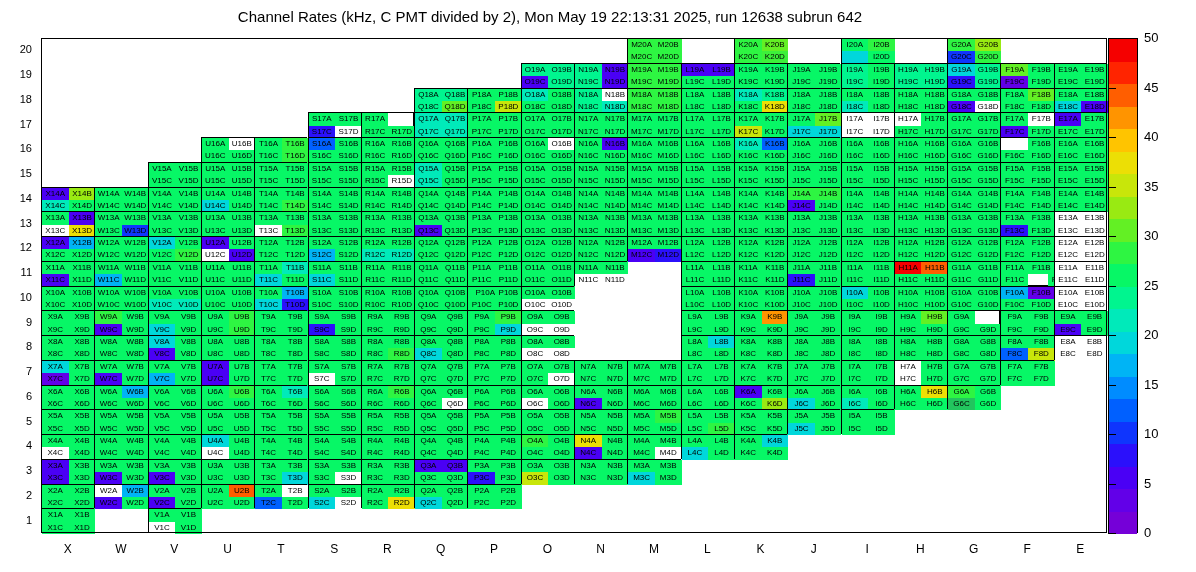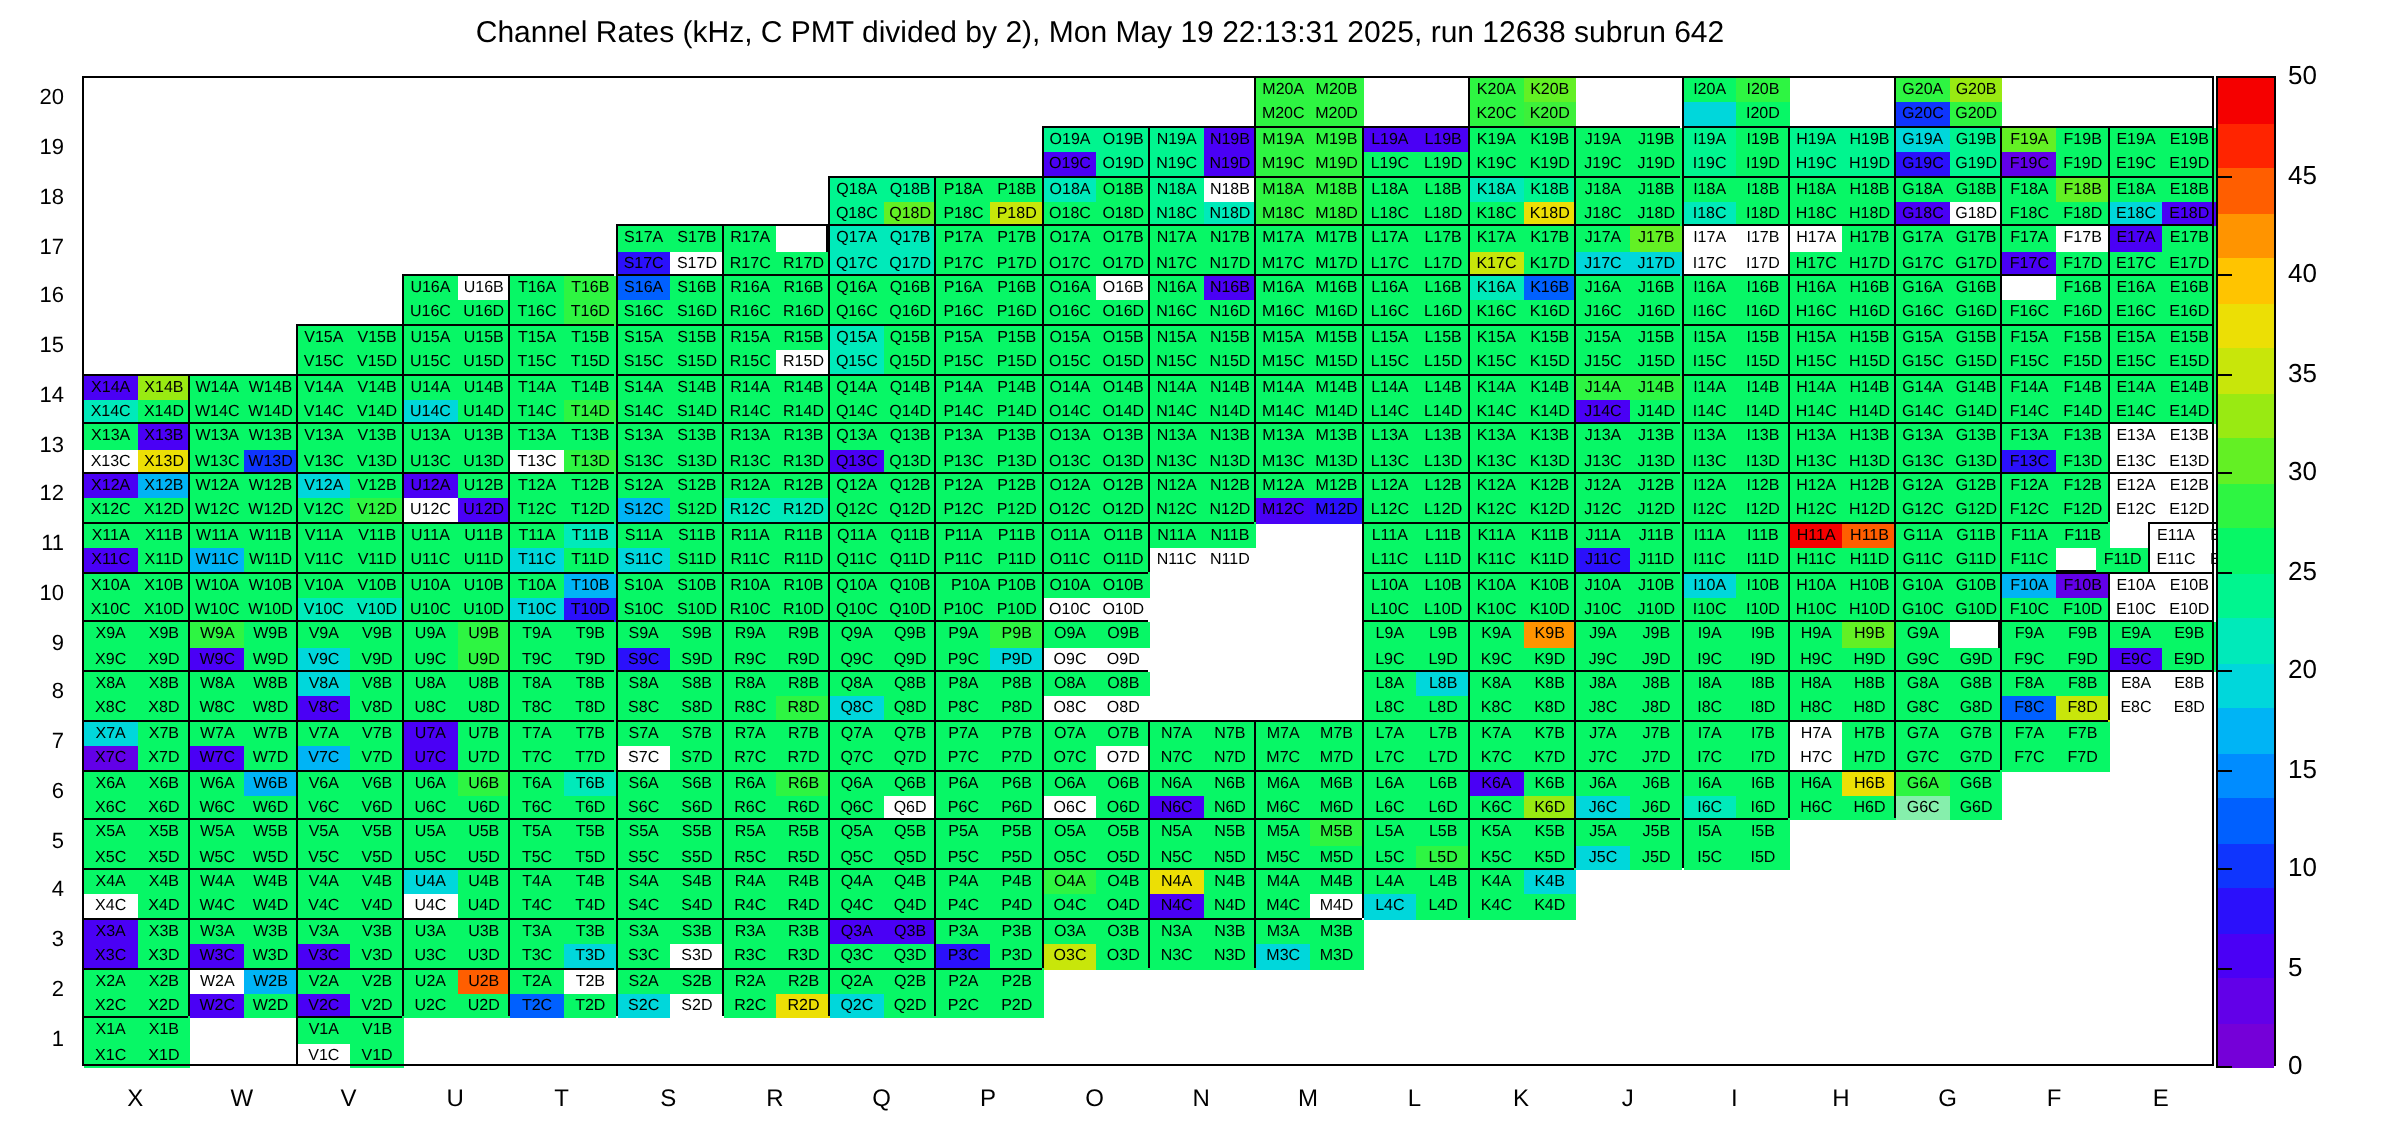--- a/index.html
+++ b/index.html
@@ -955,21 +955,21 @@
       <div class="sub" style="left: 26.65px; top: 0px; width: 26.65px; height: 12.375px; background: rgb(7, 247, 102);">G11B</div>
       <div class="sub" style="left: 0px; top: 12.375px; width: 26.65px; height: 12.375px; background: rgb(7, 247, 102);">G11C</div>
       <div class="sub" style="left: 26.65px; top: 12.375px; width: 26.65px; height: 12.375px; background: rgb(7, 247, 102);">G11D</div>
     </div>
     <div class="cellbox" style="left: 959.4px; top: 222.75px; width: 53.3px; height: 24.75px;">
       <div class="sub" style="left: 0px; top: 0px; width: 26.65px; height: 12.375px; background: rgb(7, 247, 102);">F11A</div>
       <div class="sub" style="left: 26.65px; top: 0px; width: 26.65px; height: 12.375px; background: rgb(7, 247, 102);">F11B</div>
       <div class="sub" style="left: 0px; top: 12.375px; width: 26.65px; height: 12.375px; background: rgb(7, 247, 102);">F11C</div>
       <div class="sub" style="left: 26.65px; top: 12.375px; width: 26.65px; height: 12.375px; background: rgb(7, 247, 102); margin-left: 20px;">F11D</div>
     </div>
-    <div class="cellbox" style="left: 1012.7px; top: 222.75px; width: 53.3px; height: 24.75px; margin-left: 20px;">
+    <div class="cellbox" style="left: 1012.7px; top: 222.75px; width: 53.3px; height: 24.75px;">
       <div class="sub" style="left: 0px; top: 0px; width: 26.65px; height: 12.375px; background: rgb(255, 255, 255);">E11A</div>
       <div class="sub" style="left: 26.65px; top: 0px; width: 26.65px; height: 12.375px; background: rgb(255, 255, 255);">E11B</div>
       <div class="sub" style="left: 0px; top: 12.375px; width: 26.65px; height: 12.375px; background: rgb(255, 255, 255);">E11C</div>
       <div class="sub" style="left: 26.65px; top: 12.375px; width: 26.65px; height: 12.375px; background: rgb(255, 255, 255);">E11D</div>
     </div>
     <div class="cellbox" style="left: 0px; top: 247.5px; width: 53.3px; height: 24.75px;">
       <div class="sub" style="left: 0px; top: 0px; width: 26.65px; height: 12.375px; background: rgb(7, 247, 102);">X10A</div>
       <div class="sub" style="left: 26.65px; top: 0px; width: 26.65px; height: 12.375px; background: rgb(7, 247, 102);">X10B</div>
       <div class="sub" style="left: 0px; top: 12.375px; width: 26.65px; height: 12.375px; background: rgb(7, 247, 102);">X10C</div>
       <div class="sub" style="left: 26.65px; top: 12.375px; width: 26.65px; height: 12.375px; background: rgb(7, 247, 102);">X10D</div>
@@ -1504,21 +1504,21 @@
     </div>
     <div class="cellbox" style="left: 852.8px; top: 346.5px; width: 53.3px; height: 24.75px;">
       <div class="sub" style="left: 0px; top: 0px; width: 26.65px; height: 12.375px; background: rgb(7, 247, 102);">H6A</div>
       <div class="sub" style="left: 26.65px; top: 0px; width: 26.65px; height: 12.375px; background: rgb(236, 223, 5);">H6B</div>
       <div class="sub" style="left: 0px; top: 12.375px; width: 26.65px; height: 12.375px; background: rgb(7, 247, 102);">H6C</div>
       <div class="sub" style="left: 26.65px; top: 12.375px; width: 26.65px; height: 12.375px; background: rgb(7, 247, 102);">H6D</div>
     </div>
     <div class="cellbox" style="left: 906.1px; top: 346.5px; width: 53.3px; height: 24.75px;">
       <div class="sub" style="left: 0px; top: 0px; width: 26.65px; height: 12.375px; background: rgb(46, 245, 66);">G6A</div>
       <div class="sub" style="left: 26.65px; top: 0px; width: 26.65px; height: 12.375px; background: rgb(7, 247, 102);">G6B</div>
-      <div class="sub" style="left: 0px; top: 12.375px; width: 27px; height: 12.375px; background: #86efac;">G6C</div>
+      <div class="sub" style="left: 0px; top: 12.375px; width: 27px; height: 12.375px; background: #22c55e;">G6C</div>
       <div class="sub" style="left: 26.65px; top: 12.375px; width: 26.65px; height: 12.375px; background: rgb(7, 247, 102);">G6D</div>
     </div>
     <div class="cellbox" style="left: 0px; top: 371.25px; width: 53.3px; height: 24.75px;">
       <div class="sub" style="left: 0px; top: 0px; width: 26.65px; height: 12.375px; background: rgb(7, 247, 102);">X5A</div>
       <div class="sub" style="left: 26.65px; top: 0px; width: 26.65px; height: 12.375px; background: rgb(7, 247, 102);">X5B</div>
       <div class="sub" style="left: 0px; top: 12.375px; width: 26.65px; height: 12.375px; background: rgb(7, 247, 102);">X5C</div>
       <div class="sub" style="left: 26.65px; top: 12.375px; width: 26.65px; height: 12.375px; background: rgb(7, 247, 102);">X5D</div>
     </div>
     <div class="cellbox" style="left: 53.3px; top: 371.25px; width: 53.3px; height: 24.75px;">
       <div class="sub" style="left: 0px; top: 0px; width: 26.65px; height: 12.375px; background: rgb(7, 247, 102);">W5A</div>

